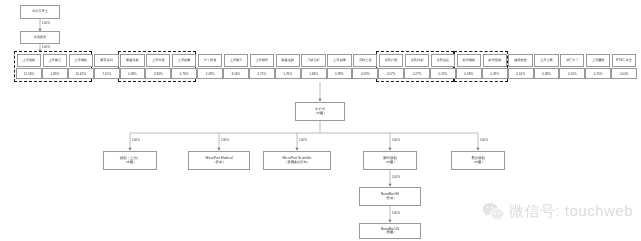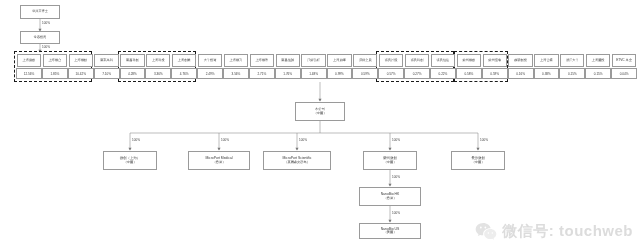--- a/index.html
+++ b/index.html
@@ -60,27 +60,26 @@
     color:#3a3a3a;
     white-space:nowrap;
   }
 
   
   .mid-node .l1{font-size:3.4px;}
   .mid-node .l2{font-size:3.2px;}
 
   .watermark{
     position:absolute;
-    right:8px;bottom:0;
+    right:8px;bottom:20px;
     display:flex;align-items:flex-start;gap:5px;
     color:#dcdcdc;
     font-size:15px;
     letter-spacing:.5px;
     user-select:none;
-    font-weight:bold;
   }
   .wm-logo{width:22px;height:19px;flex:0 0 auto;}
   svg.lines{position:absolute;left:0;top:0;width:641px;height:241px;pointer-events:none;}
 </style>
 </head>
 <body>
 
 <div id="chart">
 
   <svg class="lines" viewBox="0 0 641 241">

